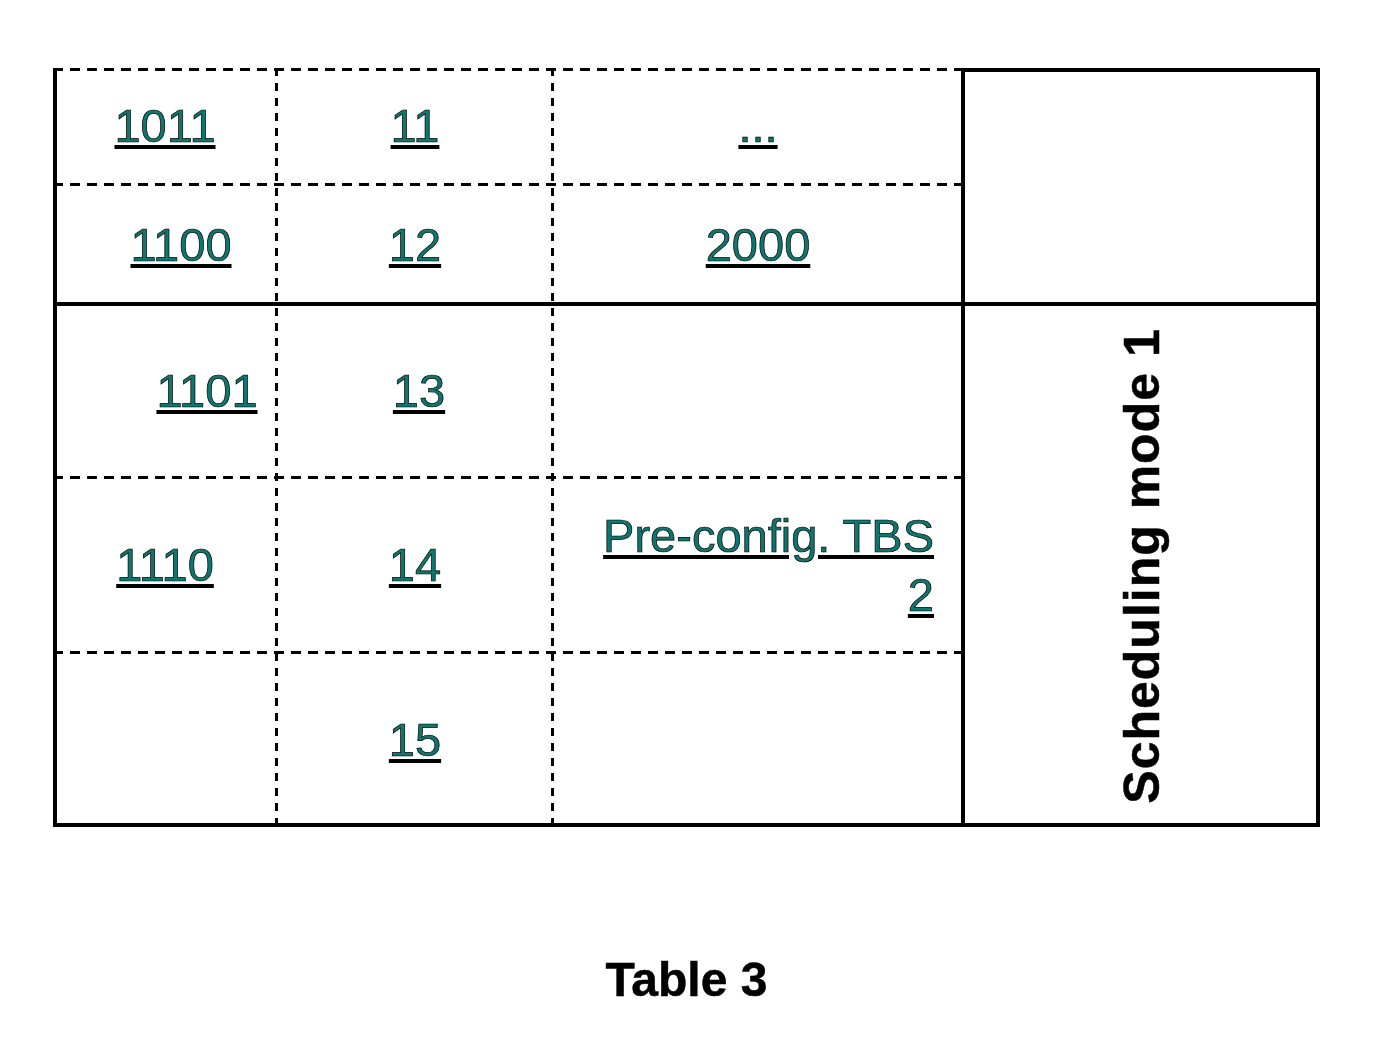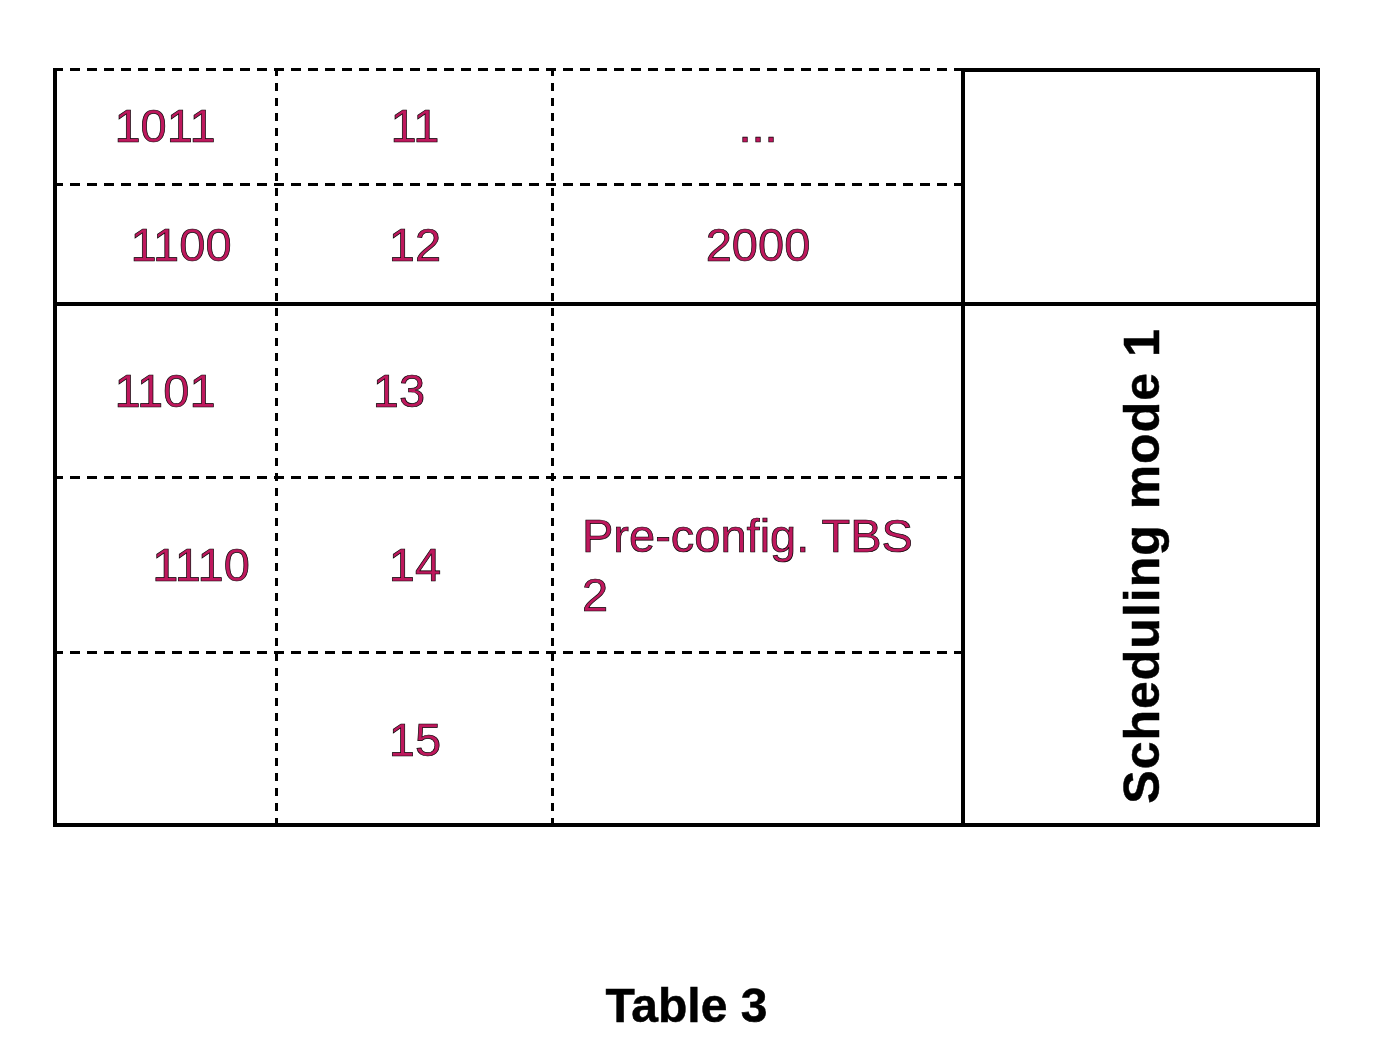--- a/index.html
+++ b/index.html
@@ -24,24 +24,25 @@
     background: repeating-linear-gradient(to right, #000 0 10px, transparent 10px 17px);
   }
   .dashV {
     position: absolute; width: 3px;
     background: repeating-linear-gradient(to bottom, #000 0 8px, transparent 8px 15px);
   }
   
   .cell {
     position: absolute;
     display: flex; align-items: center; justify-content: center;
-    text-align: left;
+    text-align: right;
     font-size: 47px;
     line-height: 1.25;
-    color: #be185d;
+    color: #0f766e;
+    text-decoration: underline;
     -webkit-text-stroke: 0.7px #000;
   }
   .cell .wrapbox { display: inline-block; max-width: 352px; }
   .side-cell {
     position: absolute;
     display: flex; align-items: center; justify-content: center;
   }
   .side-cell span {
     display: inline-block;
     transform: rotate(-90deg);
@@ -50,43 +51,42 @@
     font-weight: bold;
     letter-spacing: 1px;
     -webkit-text-stroke: 0.5px #000;
   }
   .caption {
     position: absolute;
     left: 53px; top: 952px; width: 1267px;
     text-align: center;
     font-size: 48px;
     font-weight: bold;
-    margin-top: 26px;
     -webkit-text-stroke: 0.5px #000;
   }
 </style>
 </head>
 <body>
 
 <div class="page">
 
   <div class="tbl">
 
     <div class="cell" style="left:0; top:0; width:224px; height:117px;">1011</div>
     <div class="cell" style="left:224px; top:0; width:276px; height:117px;">11</div>
     <div class="cell" style="left:500px; top:0; width:410px; height:117px;">...</div>
 
     <div class="cell" style="left:16px; top:117px; width:224px; height:120px;">1100</div>
     <div class="cell" style="left:224px; top:117px; width:276px; height:120px;">12</div>
     <div class="cell" style="left:500px; top:117px; width:410px; height:120px;">2000</div>
 
-    <div class="cell" style="left:0; top:237px; width:224px; height:173px;">1101</div>
-    <div class="cell" style="left:208px; top:237px; width:276px; height:173px;">13</div>
+    <div class="cell" style="left:0; top:237px; width:224px; height:173px;padding-left:42px;">1101</div>
+    <div class="cell" style="left:228px; top:237px; width:276px; height:173px;">13</div>
 
-    <div class="cell" style="left:0; top:410px; width:224px; height:175px;padding-left:36px;">1110</div>
+    <div class="cell" style="left:0; top:410px; width:224px; height:175px;">1110</div>
     <div class="cell" style="left:224px; top:410px; width:276px; height:175px;">14</div>
     <div class="cell" style="left:500px; top:410px; width:410px; height:175px;">
       <span class="wrapbox">Pre-config. TBS 2</span>
     </div>
 
     <div class="cell" style="left:224px; top:585px; width:276px; height:174px;">15</div>
 
     <div class="side-cell" style="left:910px; top:0; width:357px; height:237px;"></div>
     <div class="side-cell" style="left:910px; top:237px; width:357px; height:522px;">
       <span>Scheduling mode 1</span>

